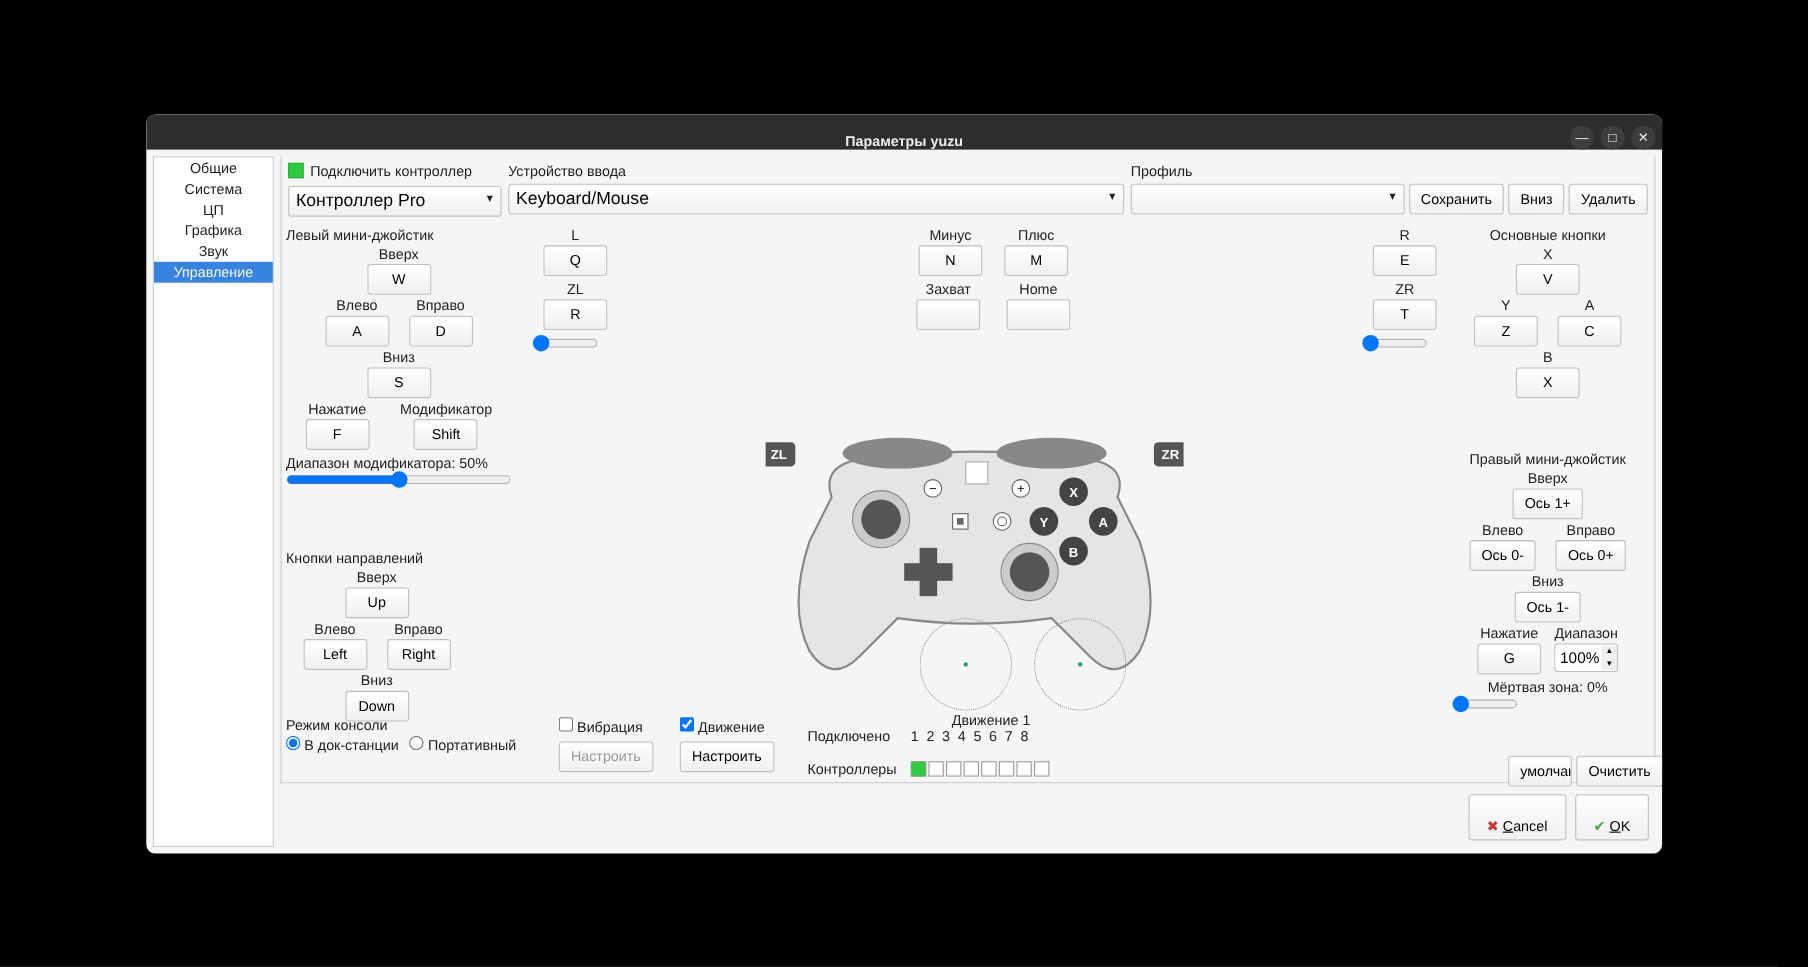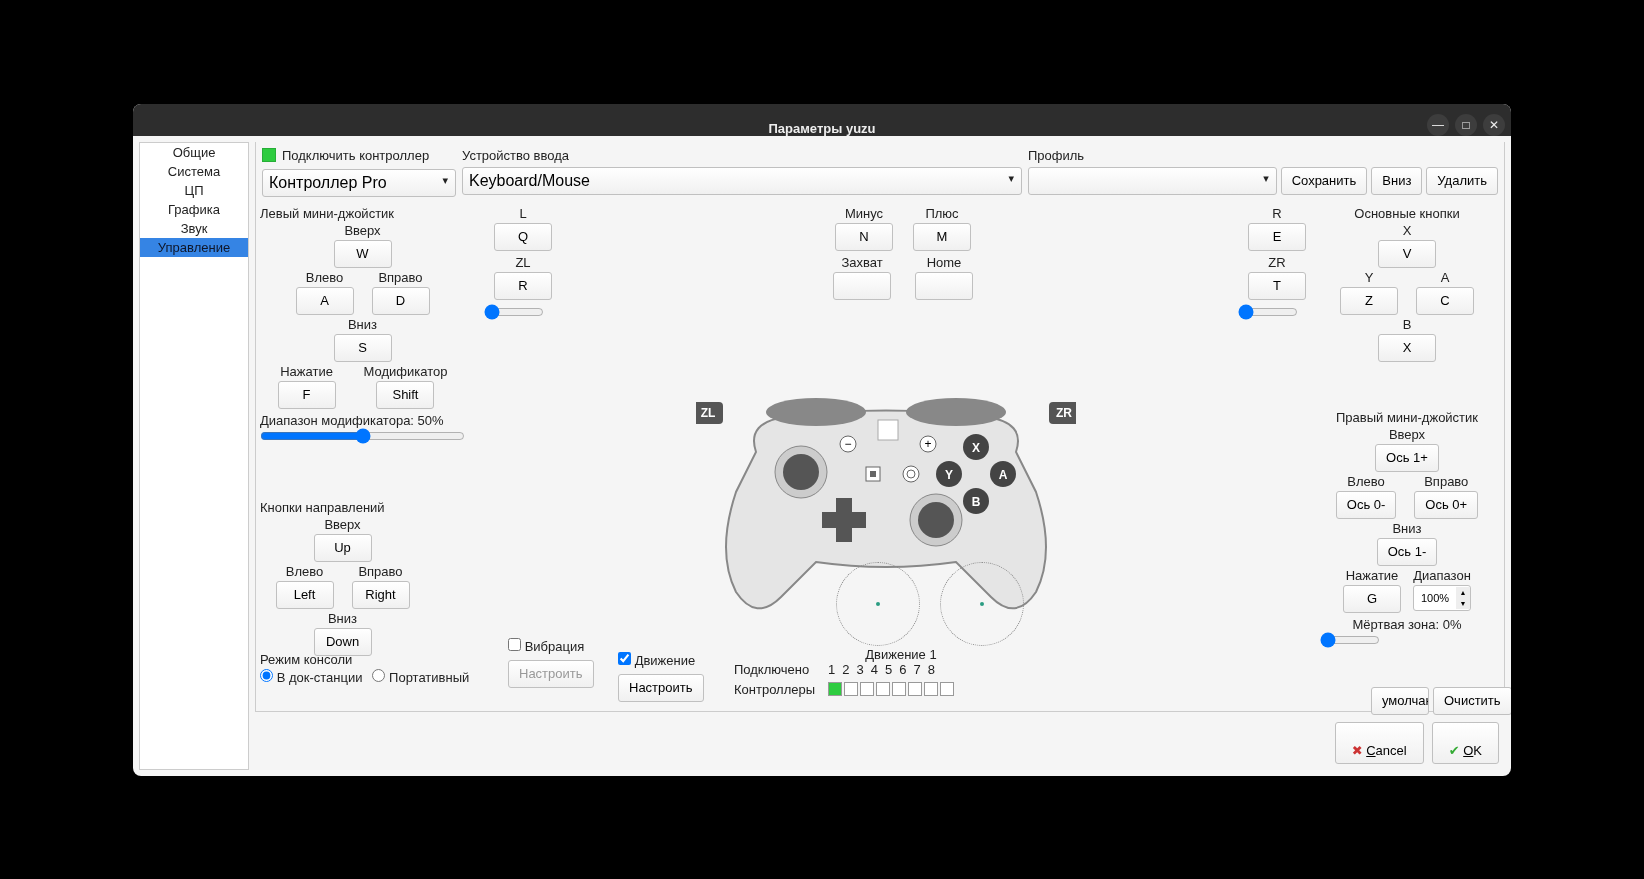--- a/index.html
+++ b/index.html
@@ -4,21 +4,21 @@
 <style>
 * { box-sizing: border-box; margin: 0; padding: 0; }
 body { background: #000; font-family: sans-serif; font-size: 13px; color: #222; display: flex; align-items: center; justify-content: center; height: 100vh; }
 .window { background: #f5f5f5; width: 1378px; border-radius: 8px; overflow: hidden; box-shadow: 0 0 20px rgba(0,0,0,0.5); }
 .titlebar { background: #2d2d2d; color: #eee; height: 32px; display: flex; align-items: flex-end; justify-content: center; position: relative; font-weight: bold; font-size: 13px; }
 .titlebar-btns { position: absolute; right: 6px; display: flex; gap: 6px; }
 .titlebar-btn { width: 22px; height: 22px; border-radius: 50%; background: #3d3d3d; color: #eee; display: flex; align-items: center; justify-content: center; font-size: 12px; border: none; cursor: pointer; }
 .content { display: flex; padding: 6px; gap: 6px; }
 .sidebar { width: 110px; border: 1px solid #ccc; background: #fff; }
 .sidebar-item { padding: 2px 6px; cursor: pointer; text-align: center; }
-.sidebar-item.active { background: #3584e4; color: #0f172a; }
+.sidebar-item.active { background: #3584e4; color: #fef9c3; }
 .main { flex: 1; display: flex; flex-direction: column; gap: 4px; }
 .tabs { display: flex; border-bottom: 1px solid #ccc; background: #f5f5f5; }
 .tab { padding: 4px 14px; border: 1px solid #ccc; border-bottom: none; background: #eee; border-radius: 4px 4px 0 0; margin-right: -1px; cursor: pointer; position: relative; top: 1px; }
 .tab.active { background: #f5f5f5; border-bottom: 1px solid #f5f5f5; }
 .config-area { flex: 1; position: relative; border: 1px solid #ccc; border-top: none; padding: 6px; min-height: 570px; }
 .row1 { display: flex; gap: 6px; align-items: flex-start; margin-bottom: 6px; }
 .connect-col { width: 194px; }
 .connect-chk { display: flex; align-items: center; gap: 6px; }
 .connect-chk .box { width: 14px; height: 14px; background: #2ecc40; border: 1px solid #27ae38; }
 .select { height: 28px; border: 1px solid #c0c0c0; background: linear-gradient(#fff,#f0f0f0); border-radius: 3px; padding: 2px 32px 2px 6px; appearance: none; position: relative; width: 100%; font-size: 16px; }
@@ -35,21 +35,21 @@
 .bind-row { display: flex; gap: 18px; justify-content: center; }
 .slider { width: 100%; }
 .radio-g { display: flex; align-items: center; gap: 10px; }
 .footer { display: flex; justify-content: flex-end; gap: 8px; padding: 6px; }
 .footer .btn { padding: 20px 16px; }
 .controller-svg { position: absolute; left: 440px; top: 240px; }
 .motion-circles { position: absolute; left: 580px; top: 420px; display: flex; gap: 20px; }
 .motion-circle { width: 84px; height: 84px; border: 1px dotted #888; border-radius: 50%; display: flex; align-items: center; justify-content: center; }
 .motion-dot { width: 4px; height: 4px; background: #2b9c82; border-radius: 50%; }
 .spinner { display: inline-flex; border: 1px solid #c0c0c0; border-radius: 3px; background: #fff; height: 26px; align-items: center; }
-.spinner input { border: none; width: 42px; text-align: center; padding: 0 2px; font-size: 11px; outline: none; }
+.spinner input { border: none; width: 42px; text-align: right; padding: 0 2px; font-size: 14px; outline: none; }
 .spinner .spbtns { display: flex; flex-direction: column; }
 .spinner .spbtn { height: 11px; font-size: 7px; border: none; background: #eee; cursor: pointer; width: 14px; }
 .ctrl-row { display: flex; align-items: center; gap: 4px; }
 .ctrl-boxes { display: flex; gap: 2px; }
 .ctrl-box { width: 14px; height: 14px; border: 1px solid #999; background: #fff; }
 .ctrl-box.on { background: #2ecc40; }
 </style>
 </head>
 <body>
 
@@ -265,21 +265,21 @@
         </div>
 
         <div class="group" style="left:4px;top:510px">
           <div class="group-title">Режим консоли</div>
           <div class="radio-g">
             <label><input type="radio" name="client-mode" checked="" style=""> <span>В док-станции</span></label>
             <label><input type="radio" name="client-mode" style=""> <span>Портативный</span></label>
           </div>
         </div>
 
-        <div class="group" style="left:252px;top:496px">
+        <div class="group" style="left:252px;top:510px">
           <label><input type="checkbox" style=""> <span>Вибрация</span></label><br>
           <button class="btn" disabled="" style="margin-top:6px">Настроить</button>
         </div>
         <div class="group" style="left:362px;top:510px">
           <label><input type="checkbox" checked="" style=""> <span>Движение</span></label><br>
           <button class="btn" style="margin-top:6px">Настроить</button>
         </div>
 
         <div class="group" style="left:600px;top:505px;text-align:center;width:90px">
           <div class="bind-lbl">Движение 1</div>
@@ -292,21 +292,21 @@
                 <span>1</span>
                 <span>2</span>
                 <span>3</span>
                 <span>4</span>
                 <span>5</span>
                 <span>6</span>
                 <span>7</span>
                 <span>8</span>
               </div>
             </div>
-          <div class="ctrl-row" style="margin-top:5px">
+          <div class="ctrl-row" style="margin-top:15px">
               <span style="width:90px">Контроллеры</span>
               <div class="ctrl-boxes" id="boxes">
                 <div class="ctrl-box on"></div>
                 <div class="ctrl-box"></div>
                 <div class="ctrl-box"></div>
                 <div class="ctrl-box"></div>
                 <div class="ctrl-box"></div>
                 <div class="ctrl-box"></div>
                 <div class="ctrl-box"></div>
                 <div class="ctrl-box"></div>

